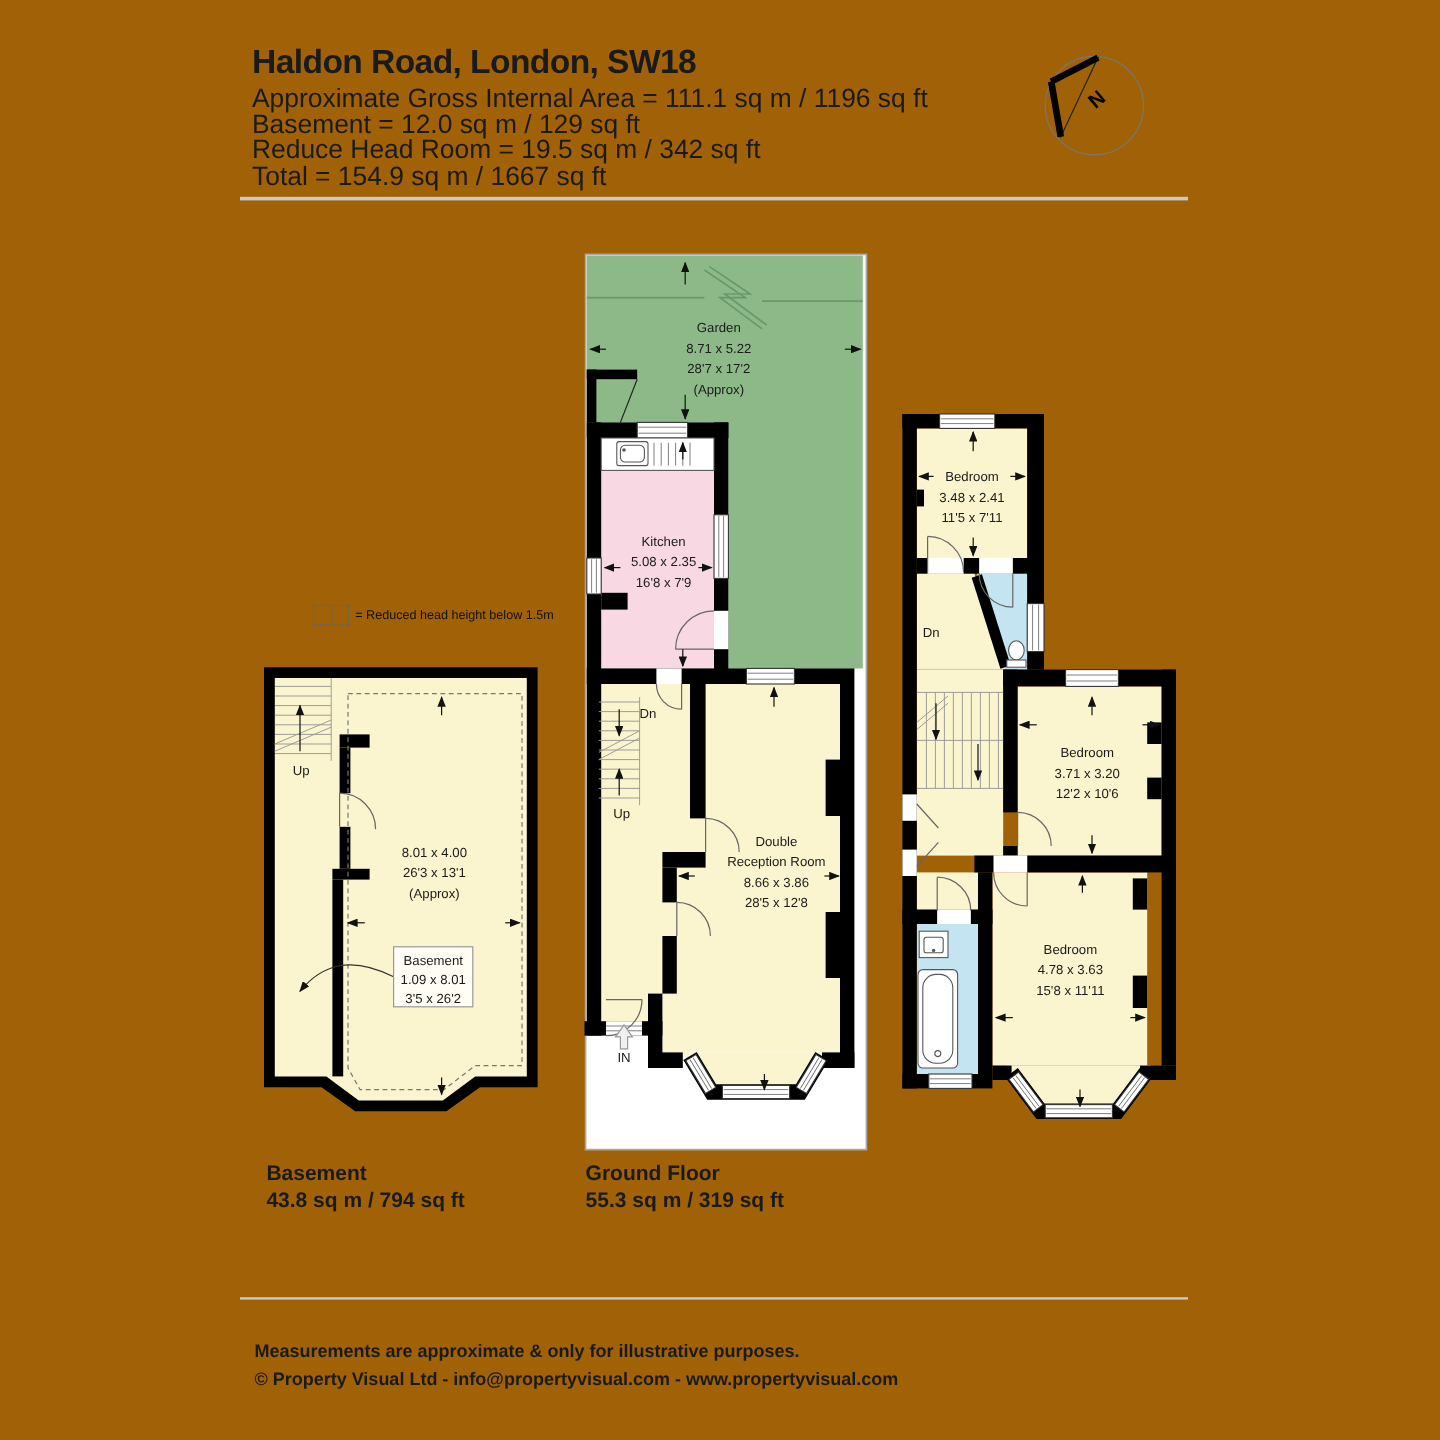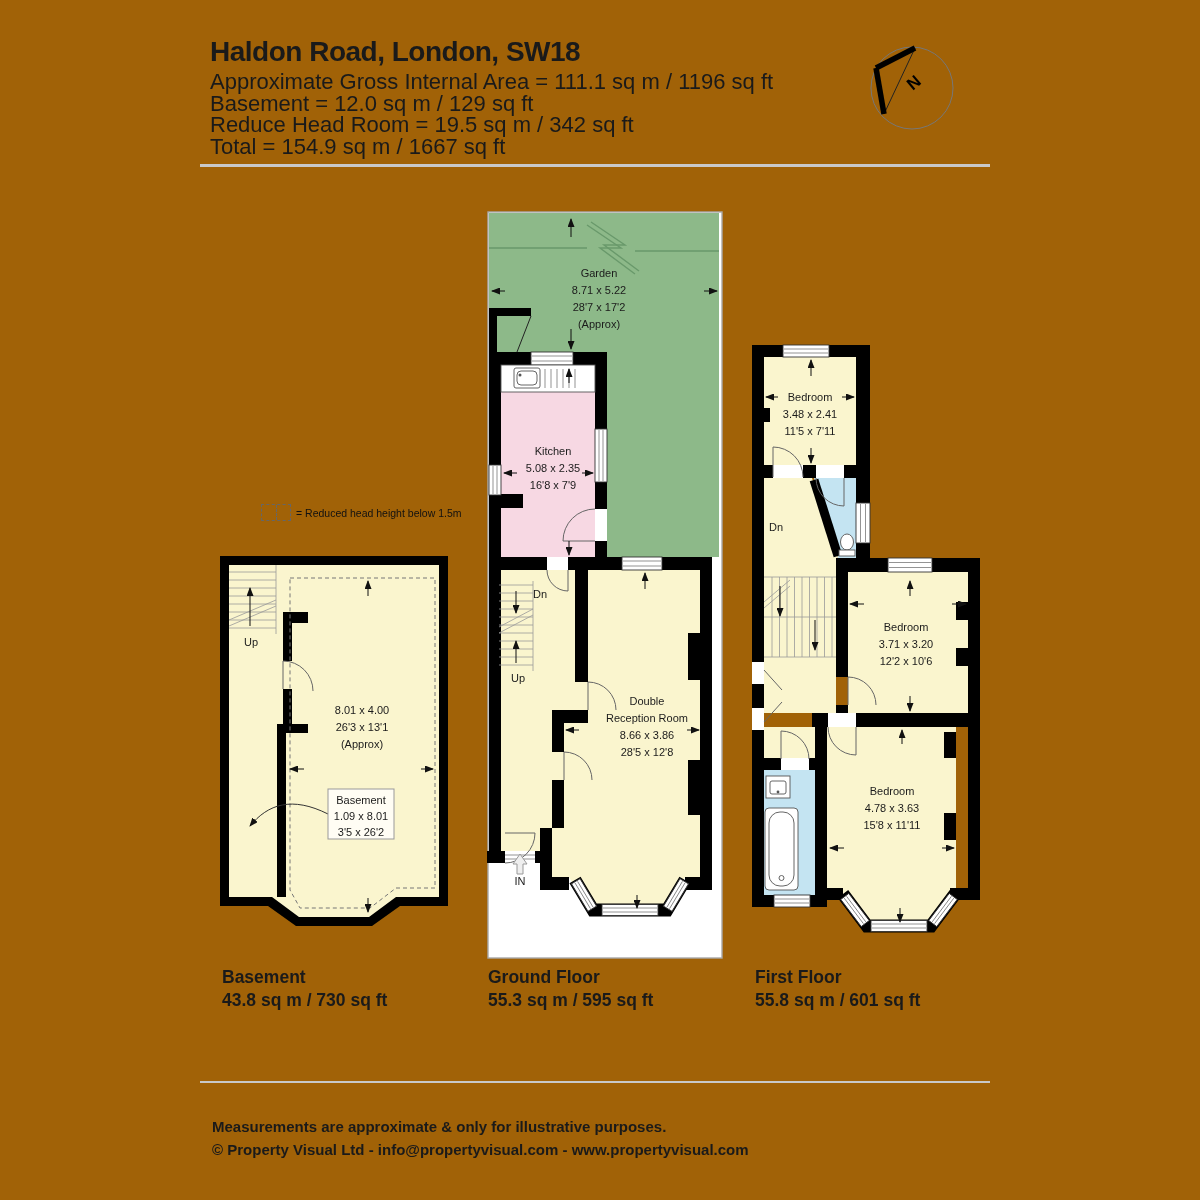--- a/index.html
+++ b/index.html
@@ -493,29 +493,25 @@
       <line class="dim" x1="160" y1="356" x2="160" y2="371" marker-end="url(#ahf)"></line>
       <line class="dim" x1="94" y1="508" x2="80" y2="508" marker-end="url(#ahf)"></line>
       <line class="dim" x1="192" y1="508" x2="204" y2="508" marker-end="url(#ahf)"></line>
       <line class="dim" x1="152" y1="404" x2="152" y2="390" marker-end="url(#ahf)"></line>
       <line class="dim" x1="150" y1="568" x2="150" y2="582" marker-end="url(#ahf)"></line>
     </g>
   </svg>
 
   <div class="flabel b">
     <div>Basement</div>
-    <div>43.8 sq m / 730 sq ft</div>
+    <div>43.8 sq m / 794 sq ft</div>
   </div>
   <div class="flabel g">
     <div>Ground Floor</div>
-    <div>55.3 sq m / 595 sq ft</div>
-  </div>
-  <div class="flabel f">
-    <div>First Floor</div>
-    <div>55.8 sq m / 601 sq ft</div>
+    <div>55.3 sq m / 319 sq ft</div>
   </div>
 
   <div class="rule bot"></div>
 
   <div class="ftr">
     <div>Measurements are approximate &amp; only for illustrative purposes.</div>
     <div>© Property Visual Ltd - info@propertyvisual.com - www.propertyvisual.com</div>
   </div>
 
 </div>

